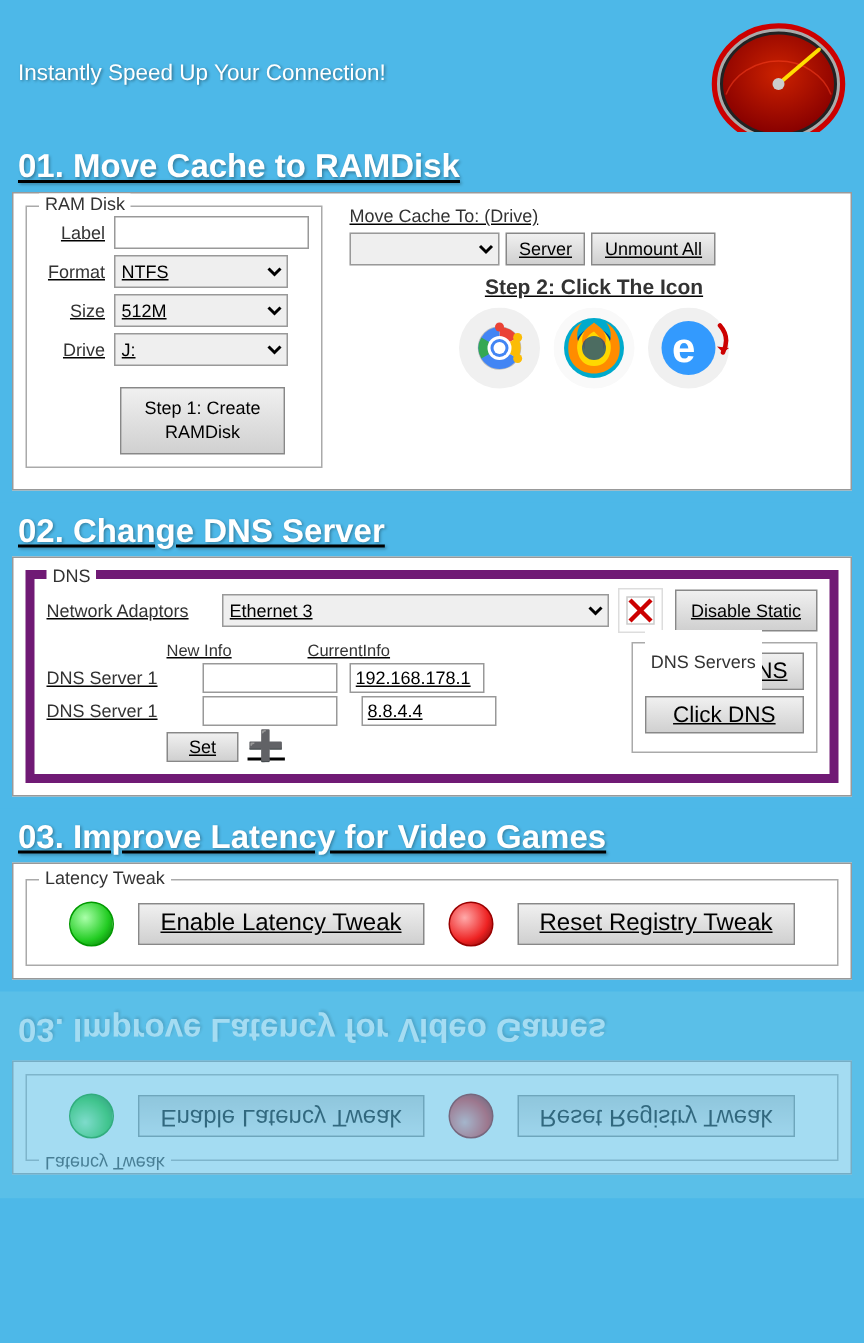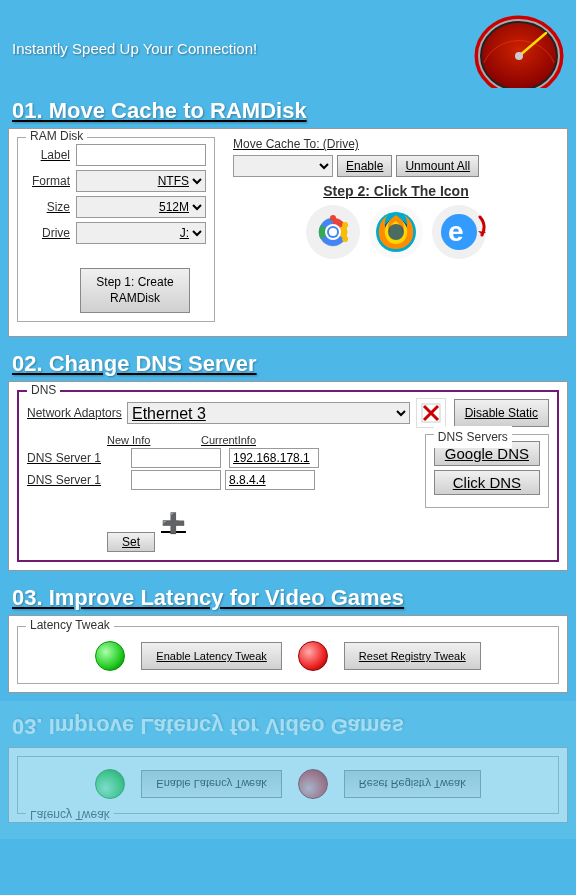--- a/index.html
+++ b/index.html
@@ -90,34 +90,33 @@
     .form-input {
       height: 22px;
       font-size: 12px;
       border: 1px solid #999;
       padding: 1px 3px;
     }
     .form-input-text {
       width: 130px;
     }
     .form-select {
-      width: 130px;
+      width: 116px;
       height: 22px;
       font-size: 12px;
       border: 1px solid #999;
-      text-align: right;
     }
 
     .step1-btn {
       background: linear-gradient(to bottom, #f0f0f0, #d0d0d0);
       border: 1px solid #888;
       padding: 6px 12px;
       font-size: 12px;
       cursor: pointer;
-      margin-top: 20px;
+      margin-top: 10px;
       margin-left: 54px;
       text-align: center;
       width: 110px;
       line-height: 1.3;
     }
 
     
     .ramdisk-right {
       display: flex;
       flex-direction: column;
@@ -167,34 +166,35 @@
       width: 100%;
     }
     .browser-icon {
       width: 55px;
       height: 55px;
       cursor: pointer;
     }
 
     
     .dns-group {
-      border: 2px solid #701a75;
+      border: 6px solid #701a75;
       padding: 6px 8px 8px 8px;
       position: relative;
     }
     .dns-label {
       width: 100px;
       font-size: 12px;
       color: #333;
     }
     .dns-select {
       flex: 1;
       height: 22px;
-      font-size: 16px;
-      border: 1px solid #999;
+      font-size: 12px;
+      border: 1px solid #999;
+      margin-left: 17px;
     }
     .disable-static-btn {
       background: linear-gradient(to bottom, #f0f0f0, #d0d0d0);
       border: 1px solid #888;
       padding: 4px 10px;
       font-size: 12px;
       cursor: pointer;
       height: 28px;
       margin-left: 4px;
     }
@@ -211,21 +211,21 @@
       border: 1px solid #aaa;
       padding: 6px 8px 8px 8px;
       position: relative;
       min-width: 100px;
     }
     .dns-servers-legend {
       position: absolute;
       top: -9px;
       left: 8px;
       background: white;
-      padding: 4px 4px;
+      padding: 14px 4px;
       font-size: 12px;
       color: #333;
     }
     .dns-server-btn {
       background: linear-gradient(to bottom, #f0f0f0, #d0d0d0);
       border: 1px solid #888;
       padding: 3px 10px;
       font-size: 15px;
       cursor: pointer;
       display: block;
@@ -259,21 +259,20 @@
       gap: 6px;
       padding-left: 80px;
       margin-top: 4px;
     }
     .set-btn {
       background: linear-gradient(to bottom, #f0f0f0, #d0d0d0);
       border: 1px solid #888;
       padding: 2px 14px;
       font-size: 12px;
       cursor: pointer;
-      margin-top: 38px;
     }
     .add-icon {
       font-size: 20px;
       color: green;
       cursor: pointer;
       line-height: 1;
     }
 
     
     .latency-group {
@@ -313,21 +312,21 @@
       border-radius: 50%;
       background: radial-gradient(circle at 35% 35%, #ffaaaa, #ee2222 60%, #660000);
       border: 1px solid #990000;
       cursor: pointer;
       flex-shrink: 0;
     }
     .latency-btn {
       background: linear-gradient(to bottom, #f0f0f0, #d0d0d0);
       border: 1px solid #888;
       padding: 4px 14px;
-      font-size: 11px;
+      font-size: 16px;
       cursor: pointer;
       height: 28px;
     }
 
     
     .reflection-wrapper {
       background: #5abfe8;
       padding: 8px 8px 16px 8px;
       overflow: hidden;
     }
@@ -433,21 +432,21 @@
           </div>
           <button class="step1-btn">Step 1: Create RAMDisk</button>
         </div>
       </div>
 
       <div class="ramdisk-right">
         <div style="margin-bottom:6px;">
           <div class="move-cache-label" style="margin-bottom:4px;">Move Cache To: (Drive)</div>
           <div style="display:flex; gap:4px; align-items:center;">
             <select class="move-cache-select"></select>
-            <button class="btn-unmount">Enable</button>
+            <button class="btn-unmount">Server</button>
             <button class="btn-unmount-all">Unmount All</button>
           </div>
         </div>
         <div class="step2-label">Step 2: Click The Icon</div>
         <div class="browser-icons">
 
           <svg class="browser-icon" viewBox="0 0 55 55" xmlns="http://www.w3.org/2000/svg">
             <circle cx="27" cy="27" r="27" fill="#f0f0f0"></circle>
             <circle cx="27" cy="27" r="14" fill="white" stroke="#bbb" stroke-width="1"></circle>
 
@@ -525,21 +524,21 @@
 
           <div class="dns-info-row">
             <span class="dns-label">DNS Server 1</span>
             <input class="dns-input" type="text" style="">
             <input class="dns-input" type="text" value="192.168.178.1" style="margin-left: 4px;">
           </div>
 
           <div class="dns-info-row">
             <span class="dns-label">DNS Server 1</span>
             <input class="dns-input" type="text" style="">
-            <input class="dns-input" type="text" value="8.8.4.4" style="margin-left: 0;">
+            <input class="dns-input" type="text" value="8.8.4.4" style="margin-left: 12px;">
           </div>
 
           <div class="dns-bottom-row">
             <button class="set-btn">Set</button>
             <span class="add-icon">➕</span>
           </div>
         </div>
 
         <div class="dns-servers-group">
           <span class="dns-servers-legend">DNS Servers</span>

